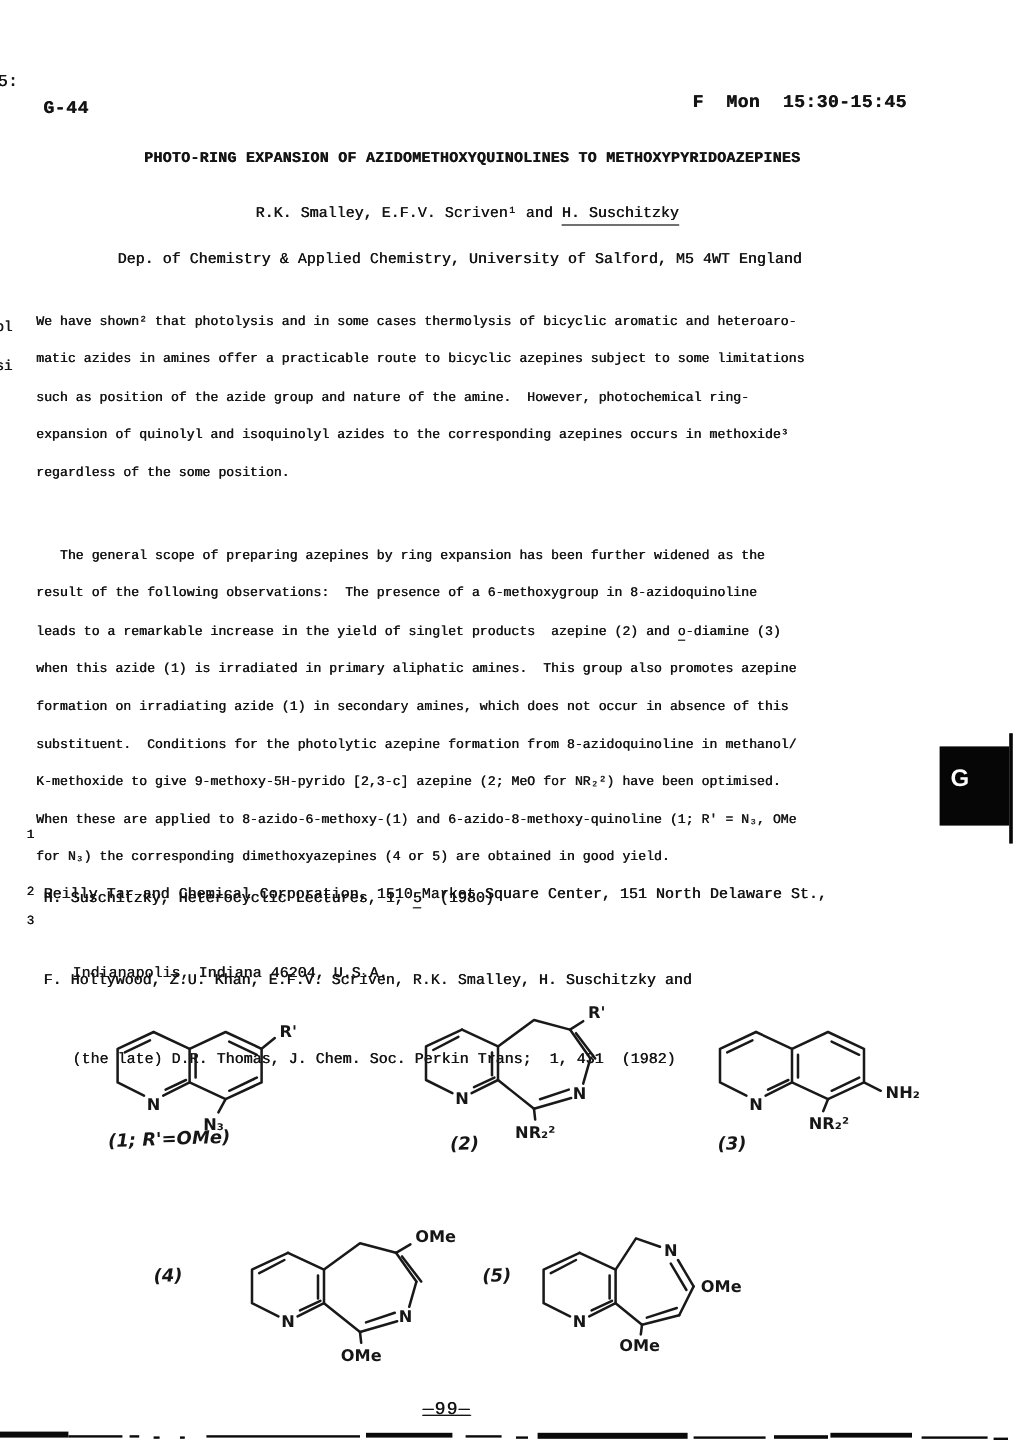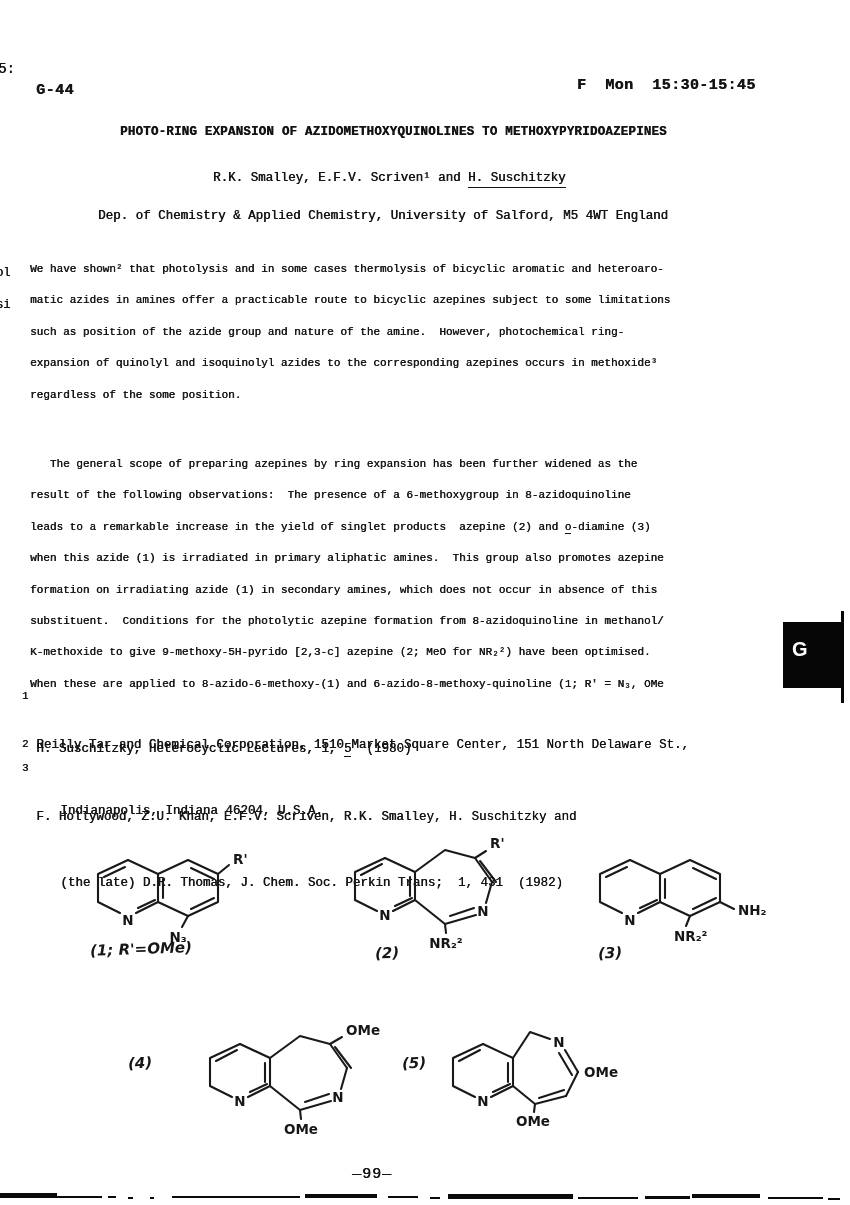--- a/index.html
+++ b/index.html
@@ -24,21 +24,21 @@
   .fn-block div{white-space:pre;}
   .handcap{position:absolute;font-family:"DejaVu Sans",sans-serif;font-style:italic;
            font-weight:600;font-size:15px;transform:rotate(-2deg);white-space:pre;color:#161616;}
   svg.struct{position:absolute;overflow:visible;}
   .bond{fill:none;stroke:#191919;stroke-width:2.1;stroke-linecap:round;stroke-linejoin:round;}
   svg.struct text{font-family:"DejaVu Sans",sans-serif;font-size:13.5px;font-weight:600;fill:#161616;}
   .gtab{position:absolute;left:783px;top:622px;width:58px;height:66px;background:#060606;}
   .gtab span{position:absolute;left:9px;top:16px;color:#fff;font-family:"Liberation Sans",sans-serif;
              font-size:20px;font-weight:bold;}
   .edge-line{position:absolute;left:841px;top:611px;width:3px;height:92px;background:#060606;}
-  .pagenum{left:352px;top:1166px;font-size:15px;letter-spacing:1px;}
+  .pagenum{left:352px;top:1166px;font-size:15px;letter-spacing:1px;text-decoration:underline;}
   .smudge{position:absolute;left:0;top:1188px;}
 </style>
 </head>
 <body>
 
 <div class="page">
 
   <div class="abs tw corner-mark">5:</div>
   <div class="abs tw session">G-44</div>
   <div class="abs tw schedule">F  Mon  15:30-15:45</div>
@@ -60,20 +60,21 @@
 
   <div class="para tw" style="top:412px;margin-top:37px;">
     <div>   The general scope of preparing azepines by ring expansion has been further widened as the</div>
     <div>result of the following observations:  The presence of a 6-methoxygroup in 8-azidoquinoline</div>
     <div><span>leads to a remarkable increase in the yield of singlet products  azepine (2) and </span><span class="u">o</span><span>-diamine (3)</span></div>
     <div>when this azide (1) is irradiated in primary aliphatic amines.  This group also promotes azepine</div>
     <div>formation on irradiating azide (1) in secondary amines, which does not occur in absence of this</div>
     <div>substituent.  Conditions for the photolytic azepine formation from 8-azidoquinoline in methanol/</div>
     <div>K-methoxide to give 9-methoxy-5H-pyrido [2,3-c] azepine (2; MeO for NR₂²) have been optimised.</div>
     <div>When these are applied to 8-azido-6-methoxy-(1) and 6-azido-8-methoxy-quinoline (1; R' = N₃, OMe</div>
+    <div>for N₃) the corresponding dimethoxyazepines (4 or 5) are obtained in good yield.</div>
   </div>
 
   <div class="fn-block tw" style="top:690px;">
     <span class="fnm">1</span>
     <div>
       <div>Reilly Tar and Chemical Corporation, 1510 Market Square Center, 151 North Delaware St.,</div>
       <div class="l2">Indianapolis, Indiana 46204, U.S.A.</div>
     </div>
   </div>
   <div class="fn-block tw" style="top:738px;">

